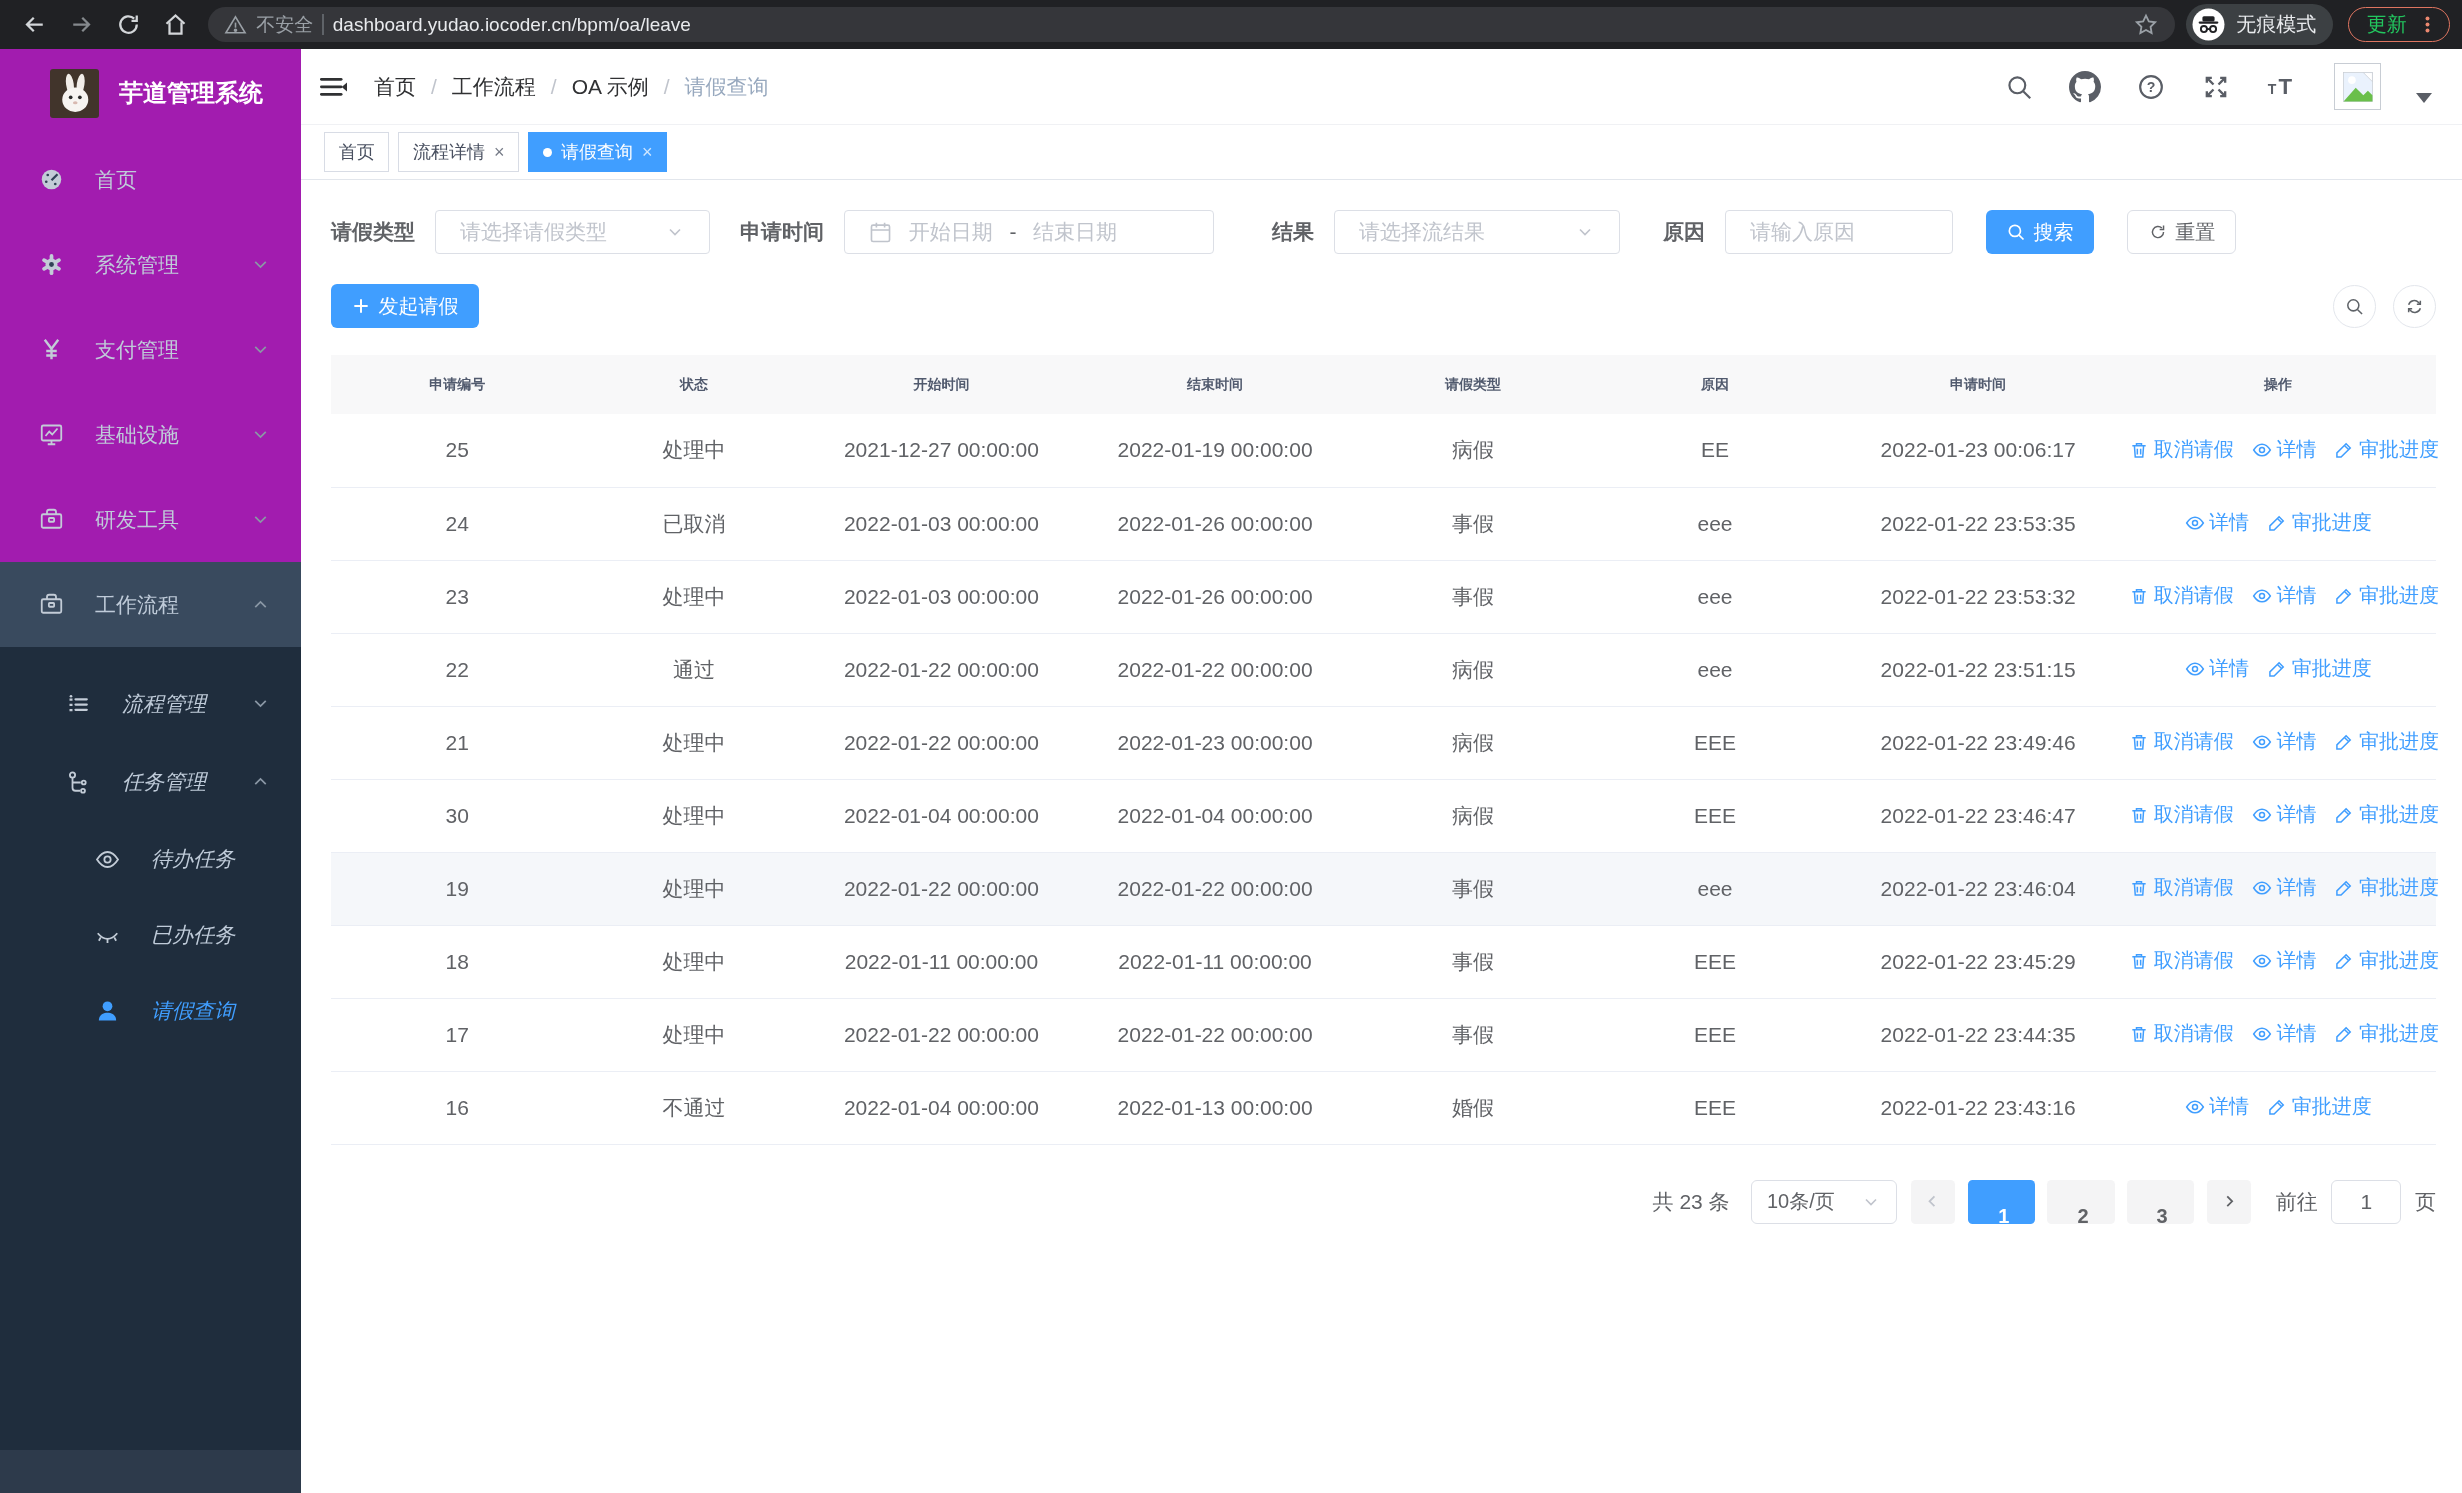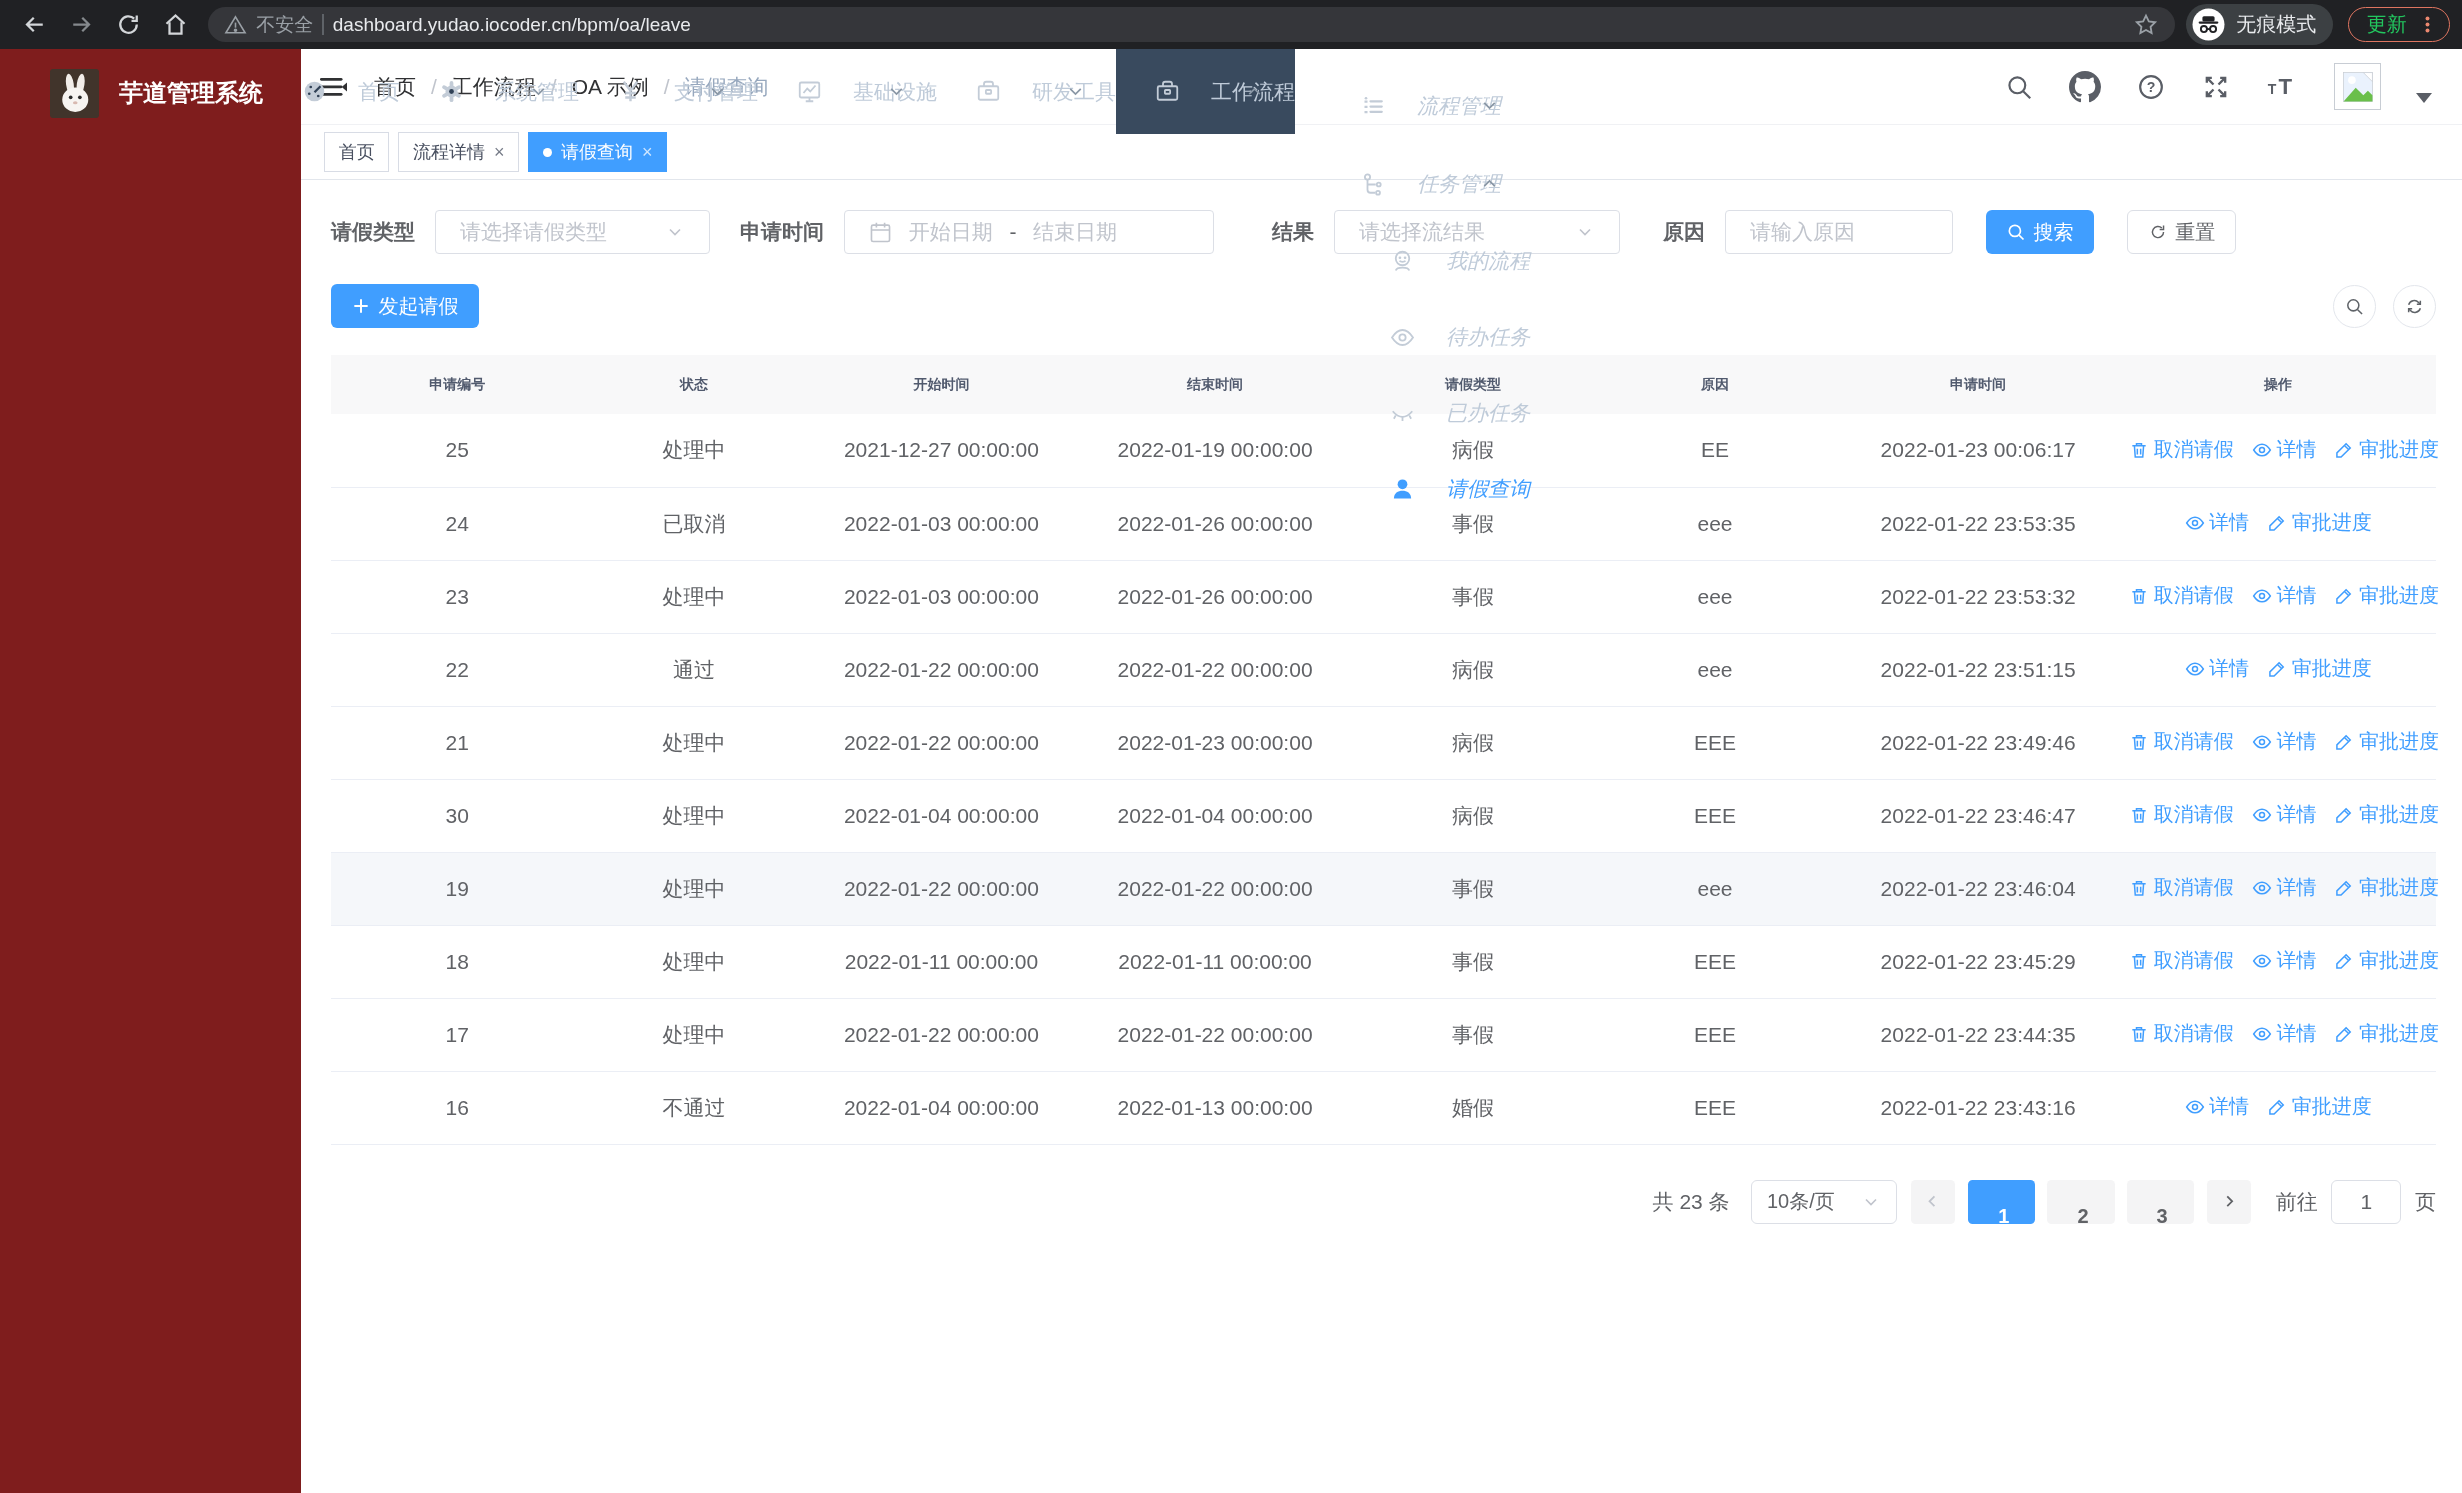--- a/index.html
+++ b/index.html
@@ -13,21 +13,21 @@
   .url-pill { flex:1; height:35px; background:#35363a; border-radius:17.5px; display:flex; align-items:center; padding:0 16.7px; gap:9px; margin:0 7.6px; }
   .sec-label { color:#9aa0a6; font-size:19px; }
   .vsep { width:1.5px; height:21px; background:#5f6368; }
   .url-text { color:#e8eaed; font-size:19px; }
   .star-wrap { margin-left:auto; }
   .incog { height:41px; background:#3c4043; border-radius:20.5px; display:flex; align-items:center; gap:10.6px; padding:0 16.7px 0 4.6px; color:#e8eaed; font-size:20px; white-space:nowrap; }
   .update-btn { height:35px; border:1.5px solid #df7560; border-radius:17.5px; color:#22c55e; font-size:20px; display:flex; align-items:center; gap:10.6px; padding:0 10.6px 0 18px; margin-left:12px; white-space:nowrap; cursor:pointer; }
 
   
   .main { display:flex; height:1445px; }
-  .sidebar { width:301px; background:#7f1d1d; color:#bfcbd9; display:flex; flex-direction:row; flex-shrink:0; }
+  .sidebar { width:301px; background:#a21caf; color:#bfcbd9; display:flex; flex-direction:column; flex-shrink:0; }
   .logo-row { height:88px; display:flex; align-items:center; padding-left:50px; gap:20px; }
   .logo-img { width:49px; height:49px; border-radius:3px; overflow:hidden; flex-shrink:0; }
   .app-title { color:#fff; font-size:24px; font-weight:bold; white-space:nowrap; }
   .menu-item { position:relative; height:85px; display:flex; align-items:center; padding-left:38px; gap:30px; font-size:21px; cursor:pointer; white-space:nowrap; }
   .menu-item .mi { width:27px; height:27px; flex-shrink:0; color:#c3ccd7; }
   .menu-item.lvl2 { height:78px; padding-left:65px; }
   .menu-item.lvl3 { height:76px; padding-left:94px; }
   .menu-item.open-parent { background:#394a5e; }
   .menu-item.active { color:#409eff; }
   .menu-item.active .mi { color:#409eff; }
@@ -263,29 +263,20 @@
             <circle cx="25" cy="18" r="2.6"></circle>
             <circle cx="24" cy="29" r="2.6"></circle>
           </svg>
         <span>任务管理</span>
         <svg class="chev up" viewBox="0 0 24 24">
             <path d="M6 9l6 6 6-6"></path>
           </svg>
       </div>
       <div class="menu-item lvl3">
         <svg class="mi" viewBox="0 0 36 36" fill="none" stroke="currentColor" stroke-width="2.4">
-            <circle cx="18" cy="14" r="9"></circle>
-            <path d="M14.5 13h.2M21.3 13h.2" stroke-width="3.4" stroke-linecap="round"></path>
-            <path d="M14 17c1.6 2 6.4 2 8 0"></path>
-            <path d="M9 30c1.5-5 16.5-5 18 0"></path>
-          </svg>
-        <span>我的流程</span>
-      </div>
-      <div class="menu-item lvl3">
-        <svg class="mi" viewBox="0 0 36 36" fill="none" stroke="currentColor" stroke-width="2.4">
             <path d="M4 18c4.5-7 10-10 14-10s9.5 3 14 10c-4.5 7-10 10-14 10S8.5 25 4 18z"></path>
             <circle cx="18" cy="18" r="4.2"></circle>
           </svg>
         <span>待办任务</span>
       </div>
       <div class="menu-item lvl3">
         <svg class="mi" viewBox="0 0 36 36" fill="none" stroke="currentColor" stroke-width="2.4">
             <path d="M5 15c4.5 5.5 9 7.5 13 7.5S26.5 20.5 31 15"></path>
             <path d="M9 20.5L6.5 25M18 22.8V28M27 20.5L29.5 25"></path>
           </svg>

